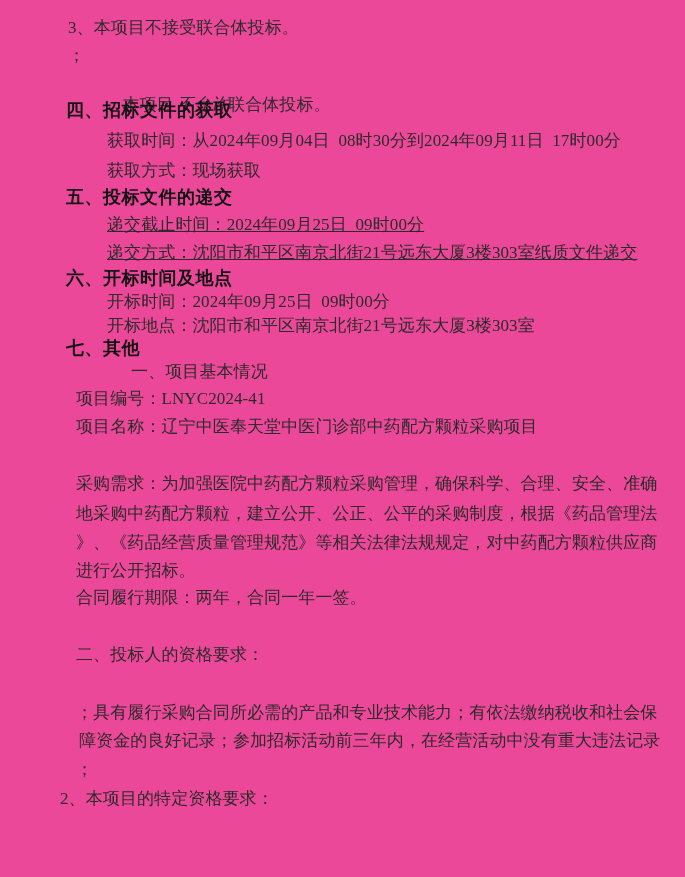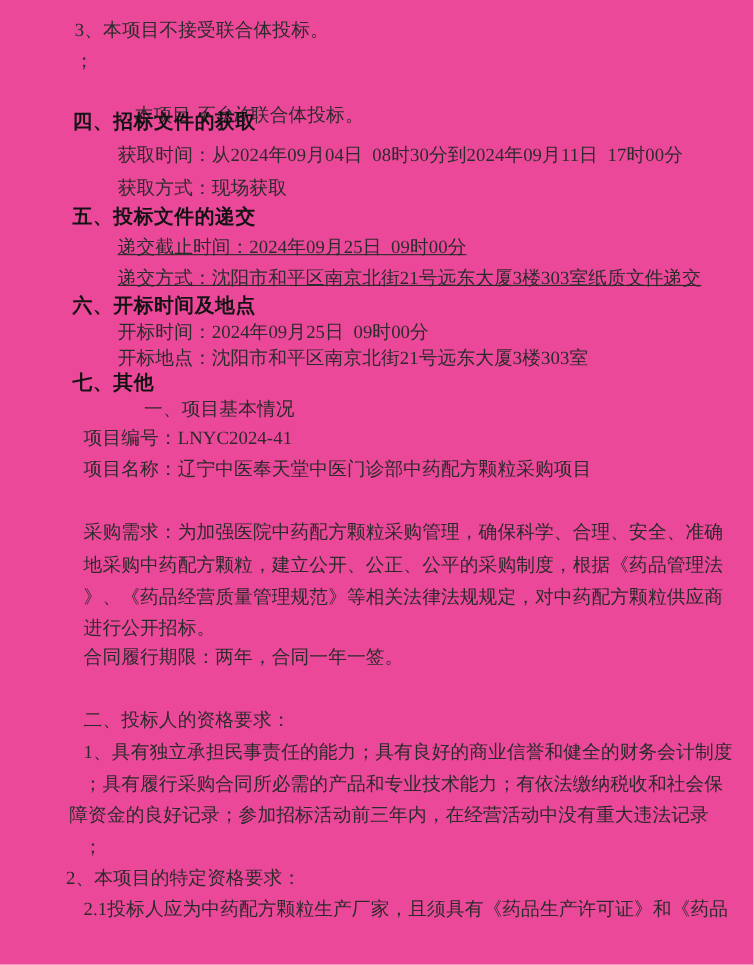--- a/index.html
+++ b/index.html
@@ -79,25 +79,23 @@
   <div class="ln" style="top:503px; left:76px;">地采购中药配方颗粒，建立公开、公正、公平的采购制度，根据《药品管理法</div>
 
   <div class="ln" style="top:532px; left:76px;">》、《药品经营质量管理规范》等相关法律法规规定，对中药配方颗粒供应商</div>
 
   <div class="ln" style="top:560px; left:76px;">进行公开招标。</div>
 
   <div class="ln" style="top:587px; left:76px;">合同履行期限：两年，合同一年一签。</div>
 
   <div class="ln" style="top:644px; left:76px;">二、投标人的资格要求：</div>
 
-  <div class="ln" style="top:673px; left:76px;">1、具有独立承担民事责任的能力；具有良好的商业信誉和健全的财务会计制度</div>
 
   <div class="ln" style="top:702px; left:76px;">；具有履行采购合同所必需的产品和专业技术能力；有依法缴纳税收和社会保</div>
 
-  <div class="ln" style="top:730px; left:63px;">障资金的良好记录；参加招标活动前三年内，在经营活动中没有重大违法记录</div>
+  <div class="ln" style="top:730px; left:79px;">障资金的良好记录；参加招标活动前三年内，在经营活动中没有重大违法记录</div>
 
   <div class="ln" style="top:759px; left:76px;">；</div>
 
   <div class="ln" style="top:788px; left:60px;">2、本项目的特定资格要求：</div>
 
-  <div class="ln" style="top:816px; left:76px;">2.1投标人应为中药配方颗粒生产厂家，且须具有《药品生产许可证》和《药品</div>
 
 </div>
 
 </body></html>

